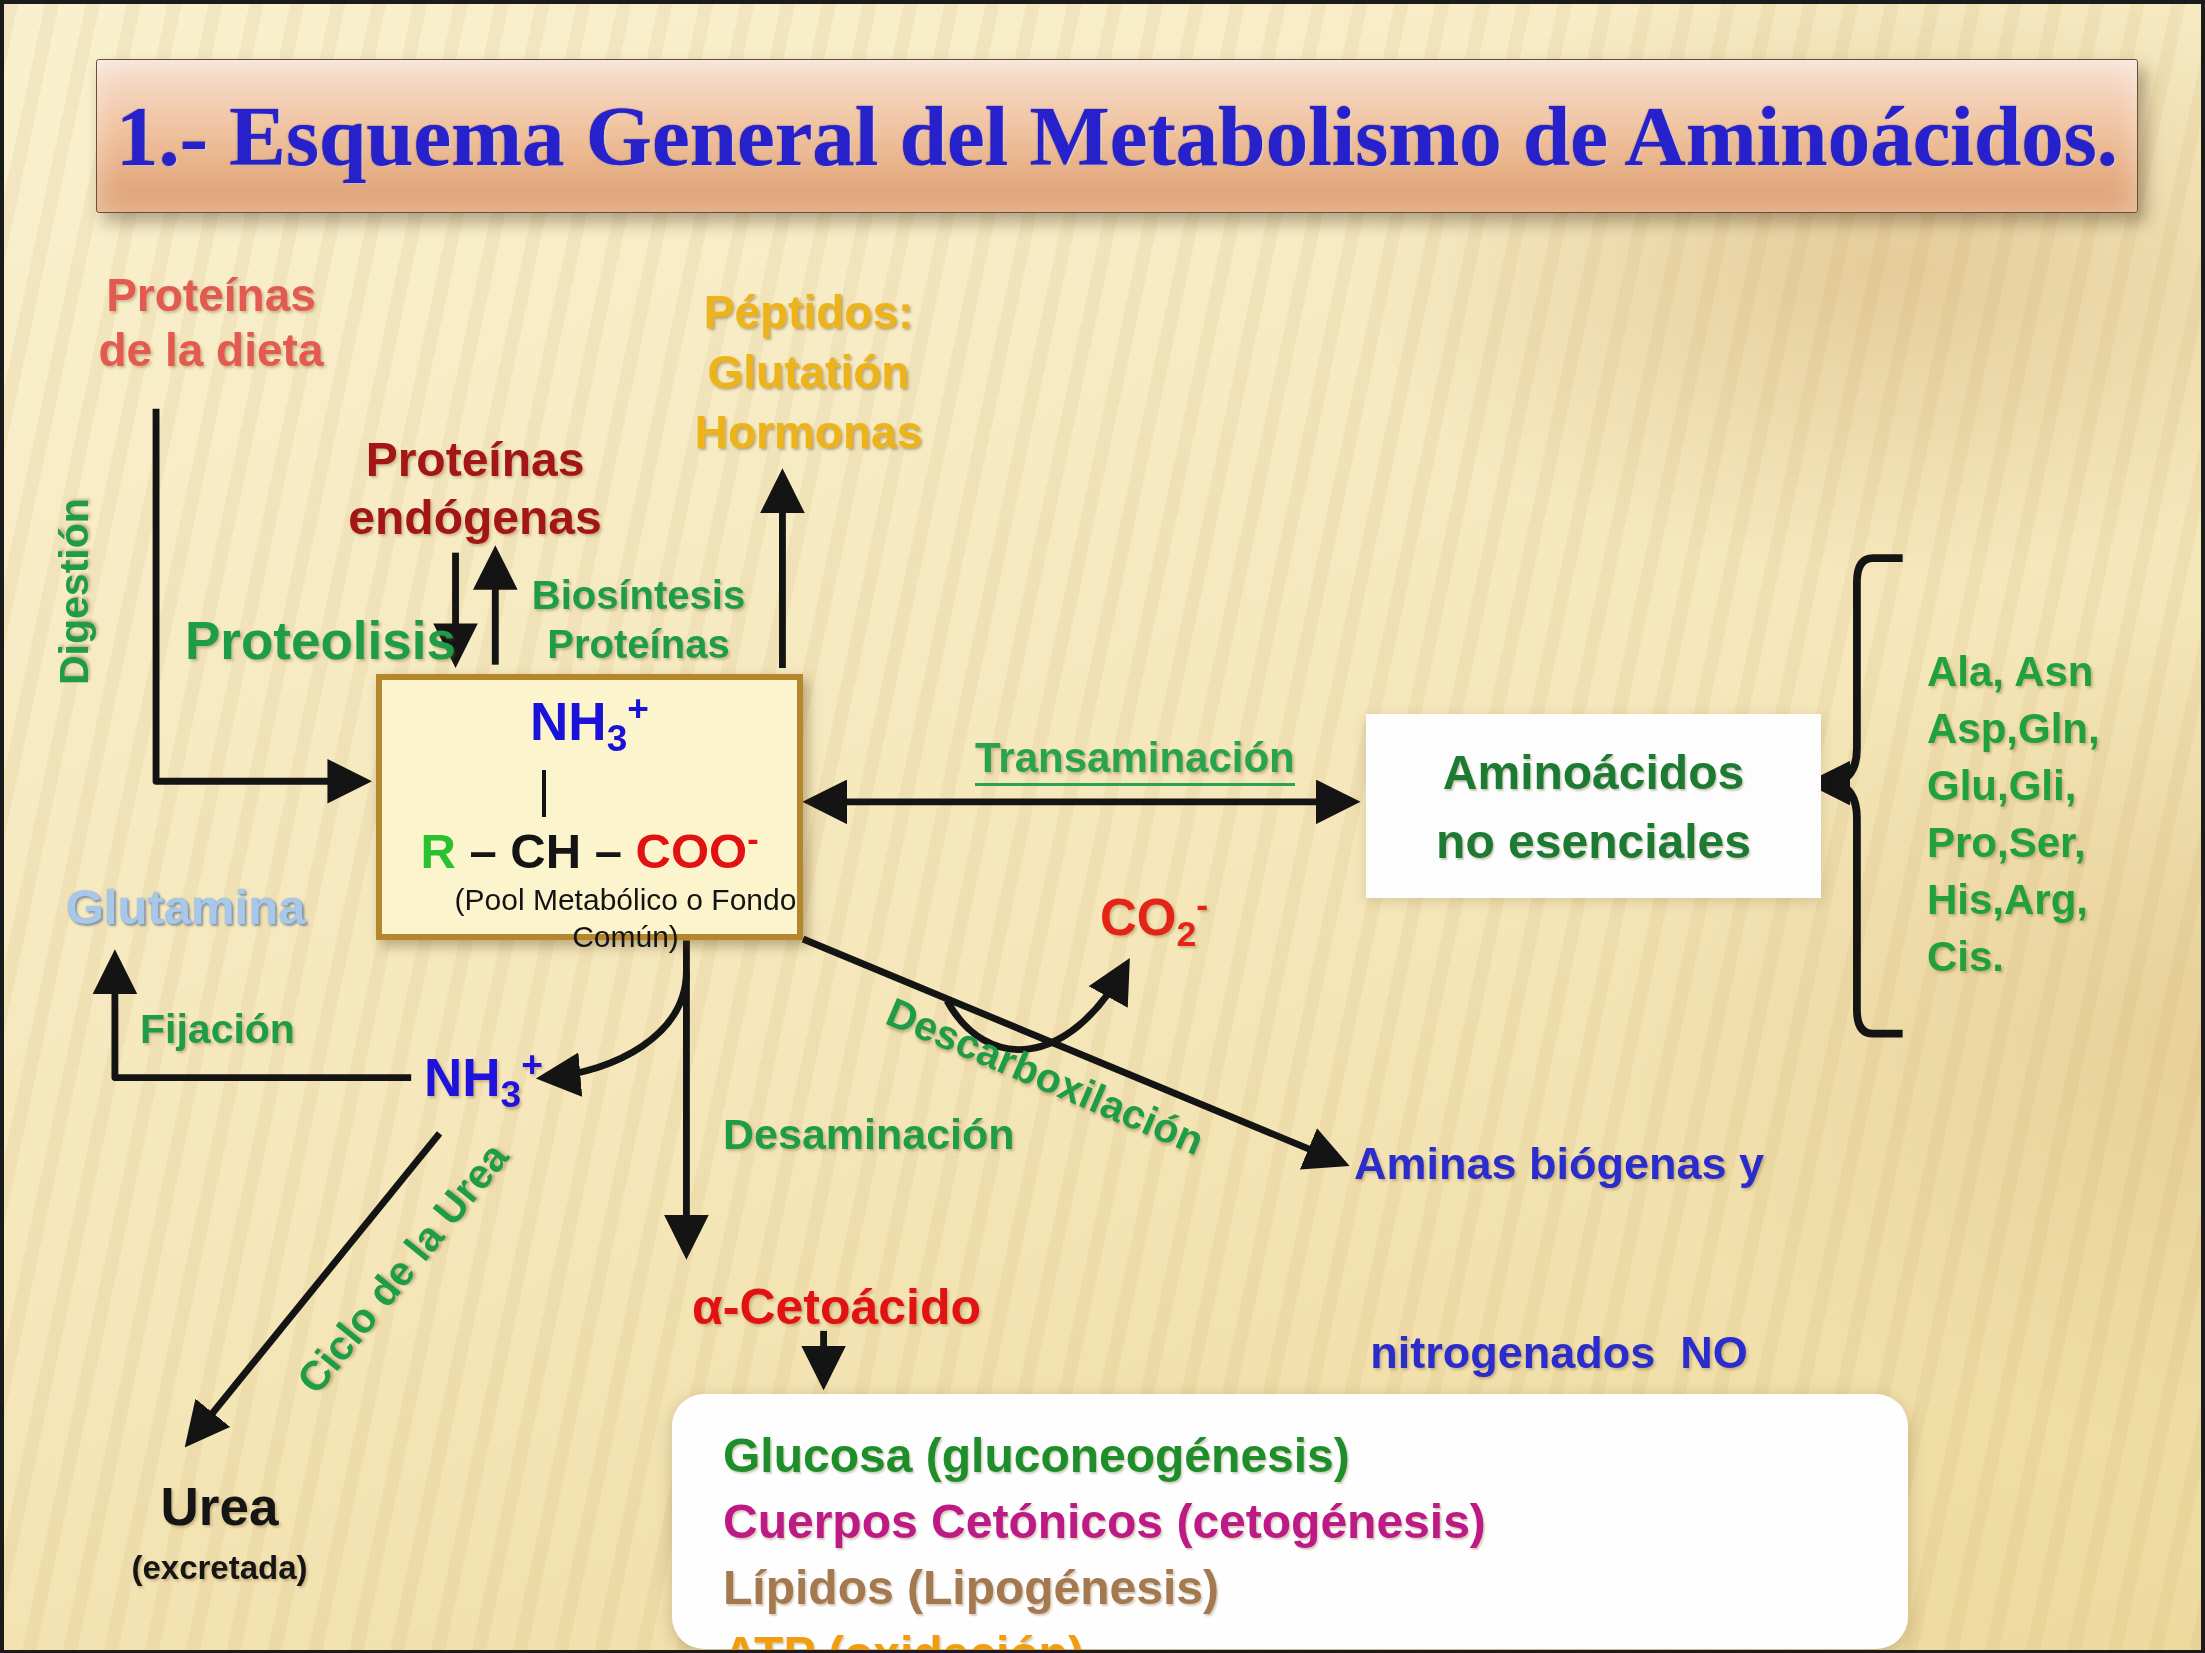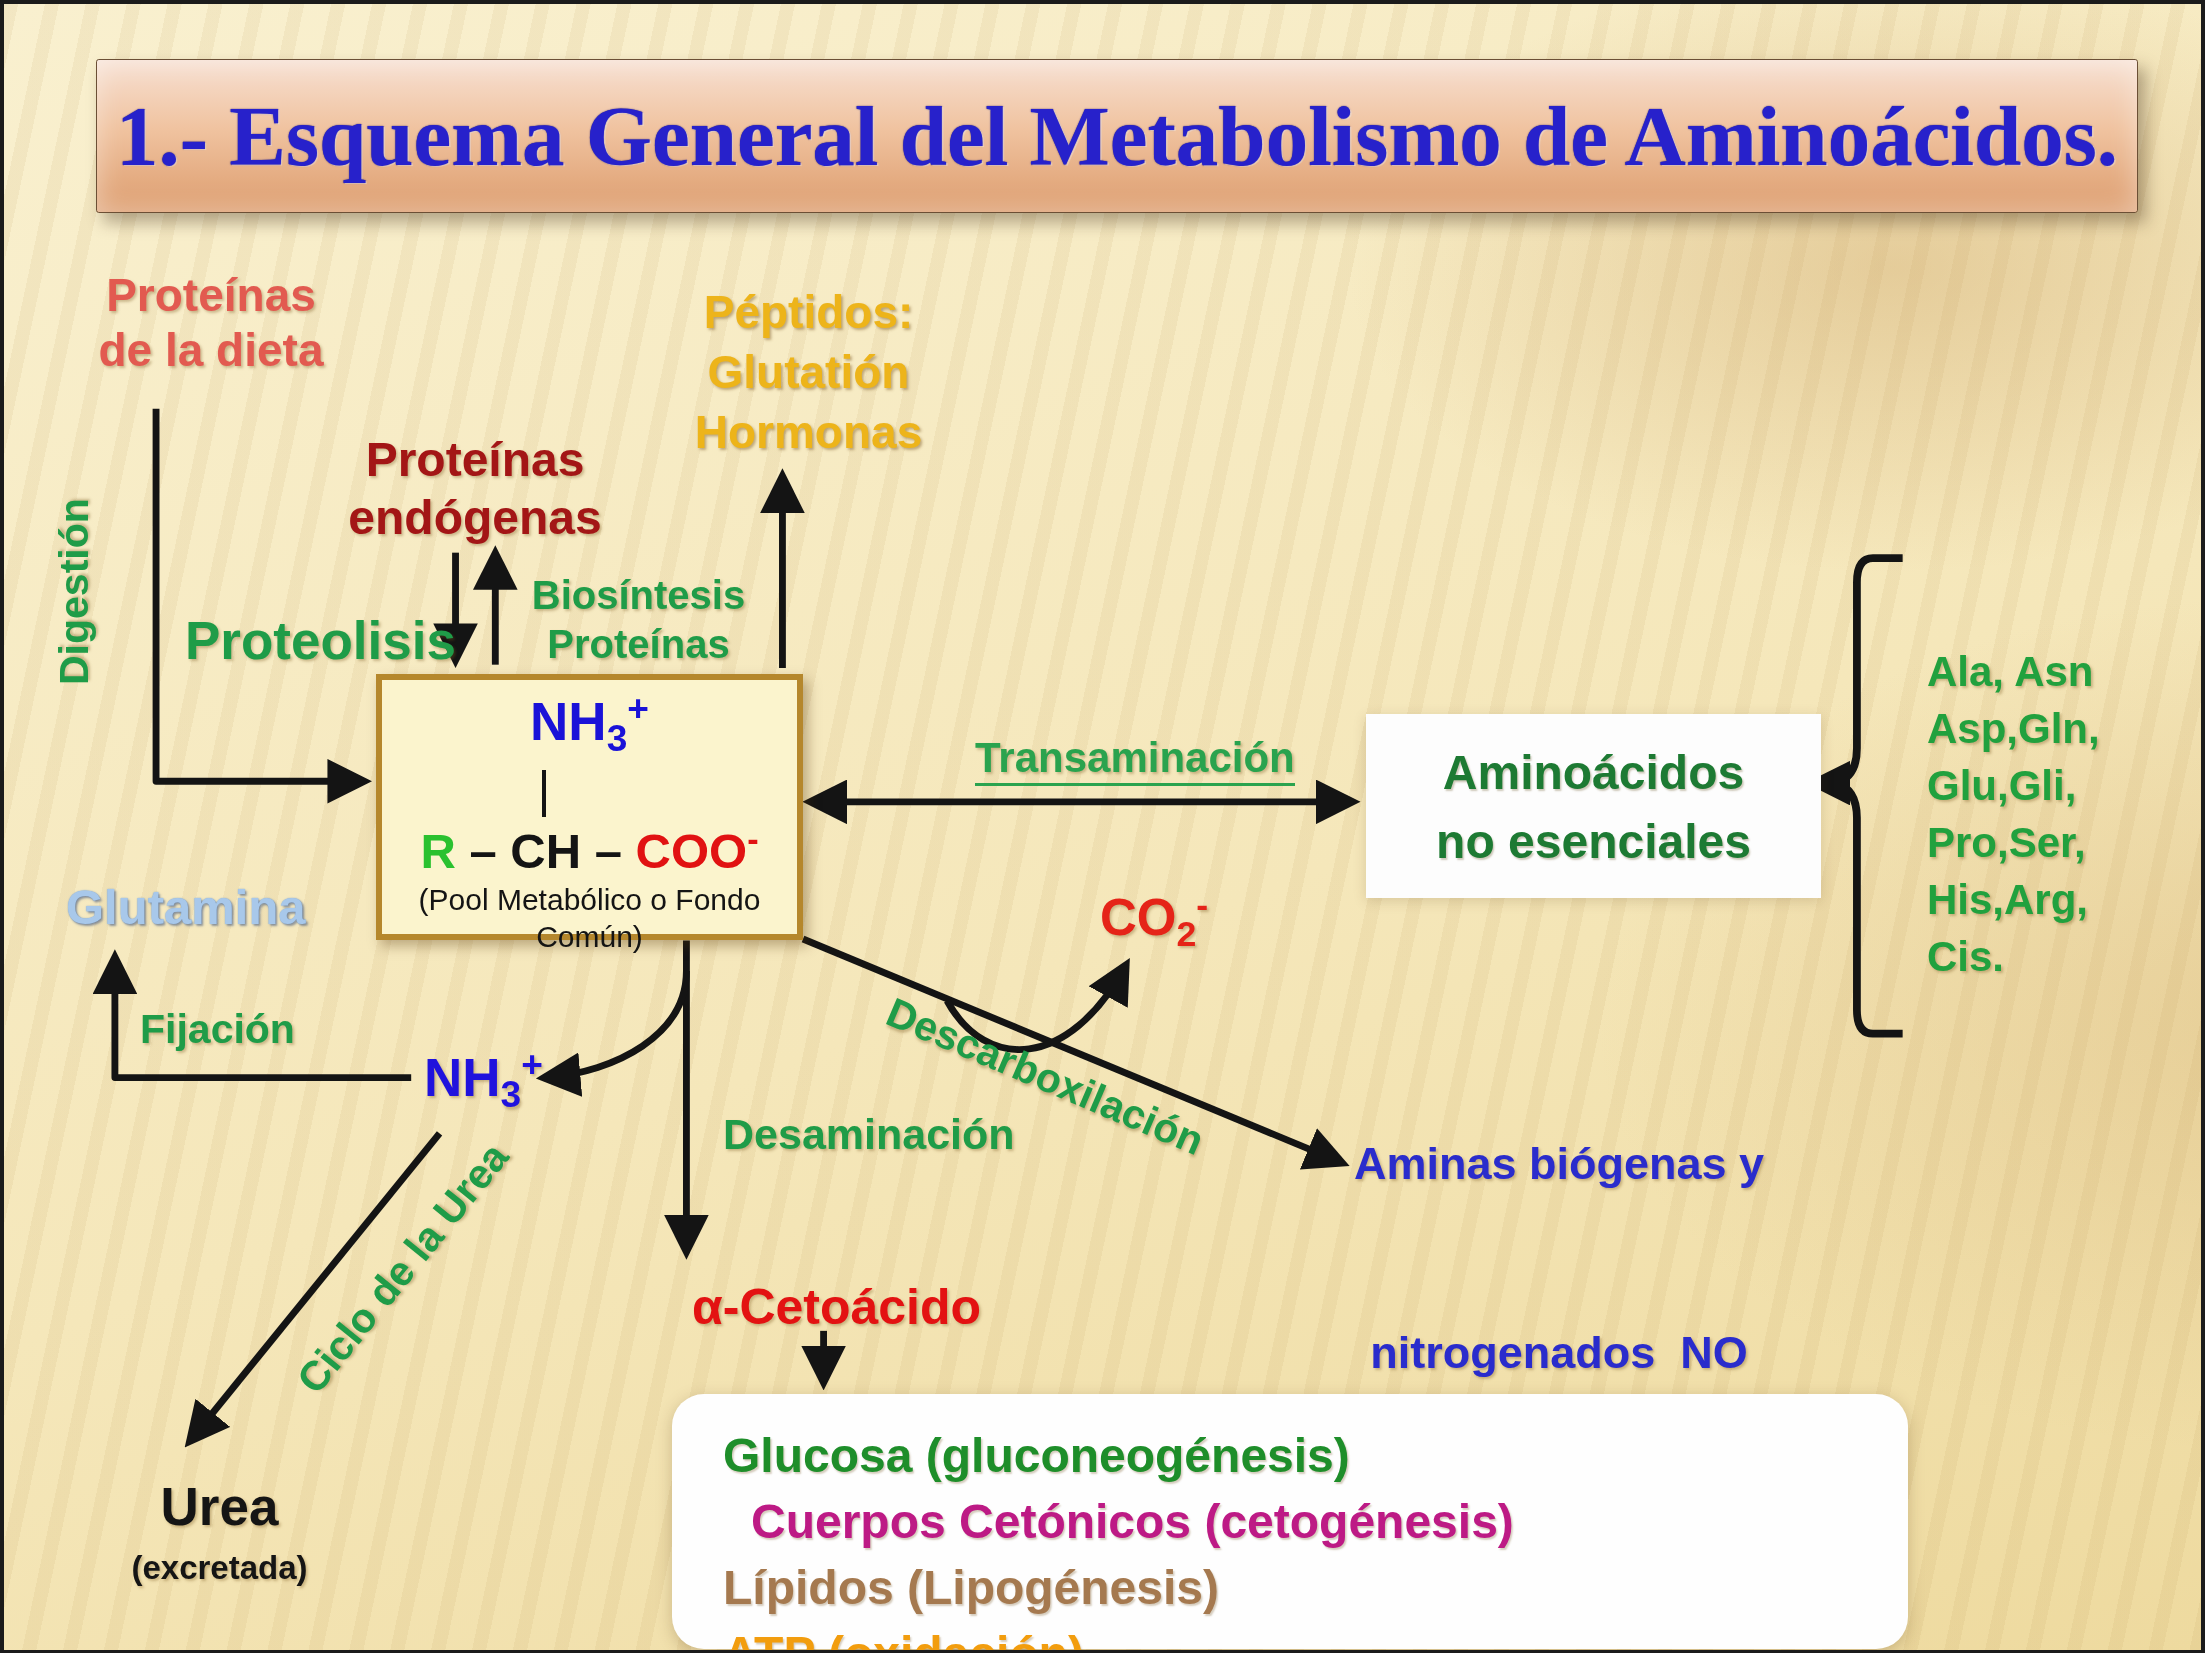--- a/index.html
+++ b/index.html
@@ -34,21 +34,21 @@
   #pool-box{
     left:372px;top:670px;width:427px;height:266px;box-sizing:border-box;
     background:#fbf4cd;border:6px solid #b5872c;
     box-shadow:4.6px 5.5px 12px rgba(80,50,10,.35);
   }
   #pool-nh3{left:0;top:6.9px;width:100%;text-align:center;font-size:53px;font-weight:bold;color:#1a12d8;}
   #pool-bond{left:160px;top:90px;width:4.1px;height:47px;background:#141414;}
   #pool-formula{left:0;top:140px;width:100%;text-align:center;font-size:49px;font-weight:bold;color:#141414;white-space:nowrap;}
   #pool-formula .r{color:#2ac12f;}
   #pool-formula .coo{color:#e11212;}
-  #pool-caption{left:0;top:201px;width:100%;text-align:center;font-size:30px;line-height:37px;color:#141414;font-weight:normal;}
+  #pool-caption{left:0;top:201px;width:100%;text-align:center;font-size:30px;line-height:37px;color:#141414;font-weight:normal;padding-left:36px;}
   sub{font-size:70%;} sup{font-size:70%;}
   
   #dietary{left:76px;top:264px;width:262px;font-size:46px;line-height:55px;color:#e25a50;}
   #digestion{left:47px;top:681px;transform:rotate(-90deg);transform-origin:0 0;font-size:41px;white-space:nowrap;}
   #proteolysis{left:181px;top:606px;font-size:53px;}
   #endogenous{left:338px;top:427px;width:266px;font-size:48px;line-height:58px;color:#a31616;}
   #biosynthesis{left:524px;top:567px;width:221px;font-size:40px;line-height:49px;}
   #peptides{left:662px;top:278px;width:285px;font-size:46px;line-height:60px;color:#edb41a;text-shadow:1.8px 2.3px 2.8px rgba(120,85,30,.45);}
   #transamination{left:923px;top:730px;font-size:42px;color:#2aa34e;border-bottom:3.7px solid #2aa34e;padding-bottom:1px;margin-left:48px;}
   #nonessential{left:1362px;top:710px;width:455px;height:184px;background:#fdfdfd;box-shadow:0 2.8px 12px rgba(90,60,20,.18);}
@@ -64,21 +64,21 @@
   #urea-cycle{left:284px;top:1369px;transform:rotate(-51deg);transform-origin:0 0;font-size:41px;white-space:nowrap;}
   #urea{left:110px;top:1472px;width:211px;font-size:53px;color:#151515;}
   #urea-note{left:110px;top:1545px;width:211px;font-size:33px;color:#151515;}
   #ketoacid{left:688px;top:1274px;font-size:50px;color:#e31212;}
   #products-box{
     left:668px;top:1390px;width:1236px;height:255px;background:#fefefe;
     border-radius:32px;box-shadow:0 4.6px 15.6px rgba(90,60,20,.25);
   }
   #products-box .plist{padding:28.5px 0 0 51px;}
   #products-box .pline{font-size:48px;line-height:66px;font-weight:bold;text-shadow:1.4px 1.8px 1.8px rgba(120,90,40,.3);}
-  .p0{color:#1e8e2a;} .p1{color:#bd1a85;margin-left:28px;} .p2{color:#a5794f;} .p3{color:#f29d0e;}
+  .p0{color:#1e8e2a;} .p1{color:#bd1a85;} .p2{color:#a5794f;} .p3{color:#f29d0e;}
   #arrows{left:0;top:0;width:100%;height:100%;pointer-events:none;}
 </style>
 </head>
 <body>
 
 <div id="slide">
 
   <svg id="arrows" class="abs" viewBox="0 0 4800 3600">
     <defs>
       <marker id="ah" viewBox="0 0 10 10" refX="7.5" refY="5" markerWidth="6.5" markerHeight="6.5" orient="auto-start-reverse">

